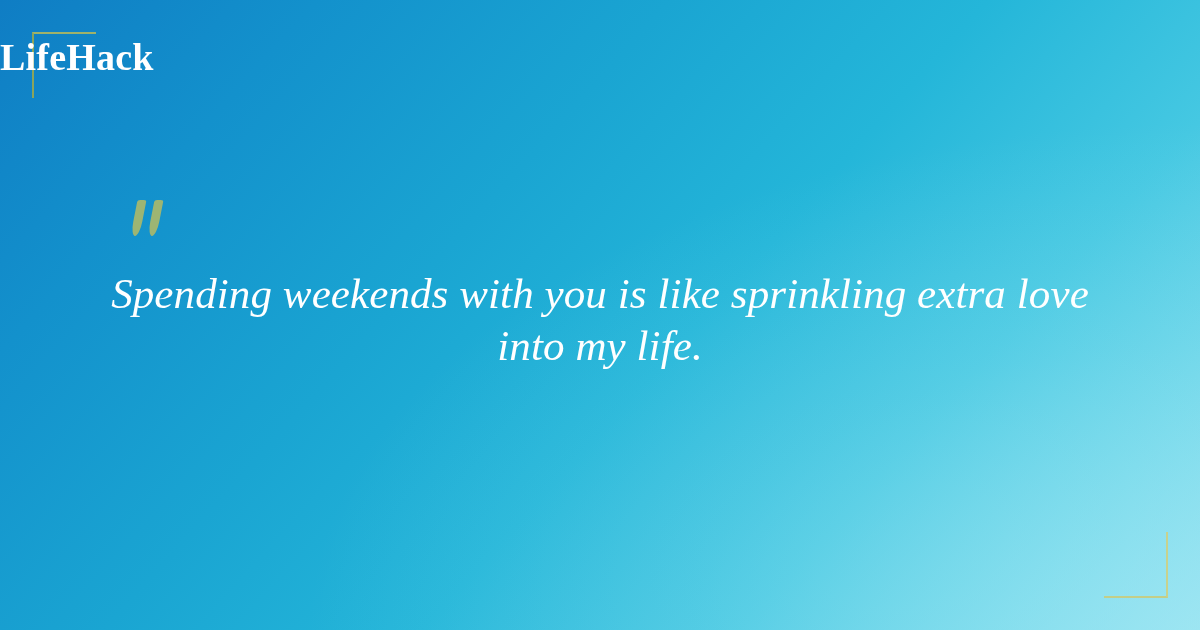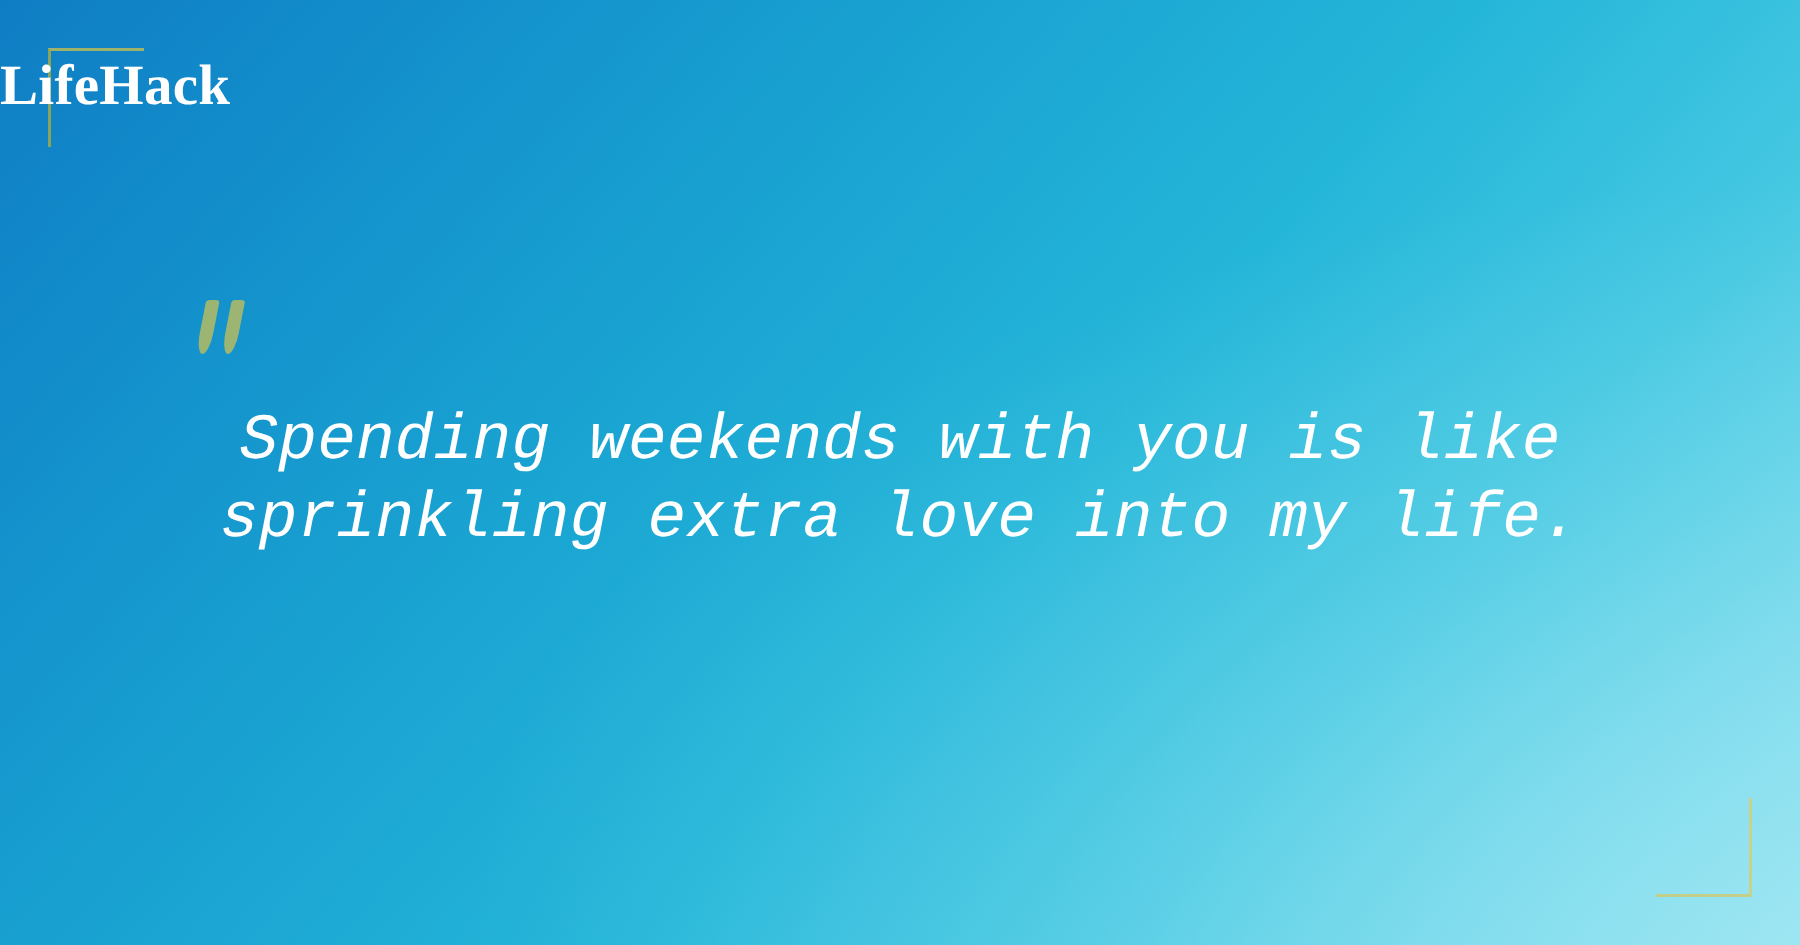--- a/index.html
+++ b/index.html
@@ -119,21 +119,21 @@
     border-radius: 4px 4px 7px 7px / 3px 3px 22px 22px;
     display: block;
   }
 
   .quote-mark i.q1 { left: 4px; }
   .quote-mark i.q2 { left: 21px; }
 
   .quote-text {
     margin: 28px 0 0 0;
     padding: 0;
-    font-family: Liberation Mono, monospace;
+    font-family: Liberation Serif, serif;
     font-style: italic;
     font-weight: 400;
     font-size: 43px;
     line-height: 52px;
     color: #ffffff;
     text-align: center;
     letter-spacing: 0.1px;
   }
 </style>
 </head>

